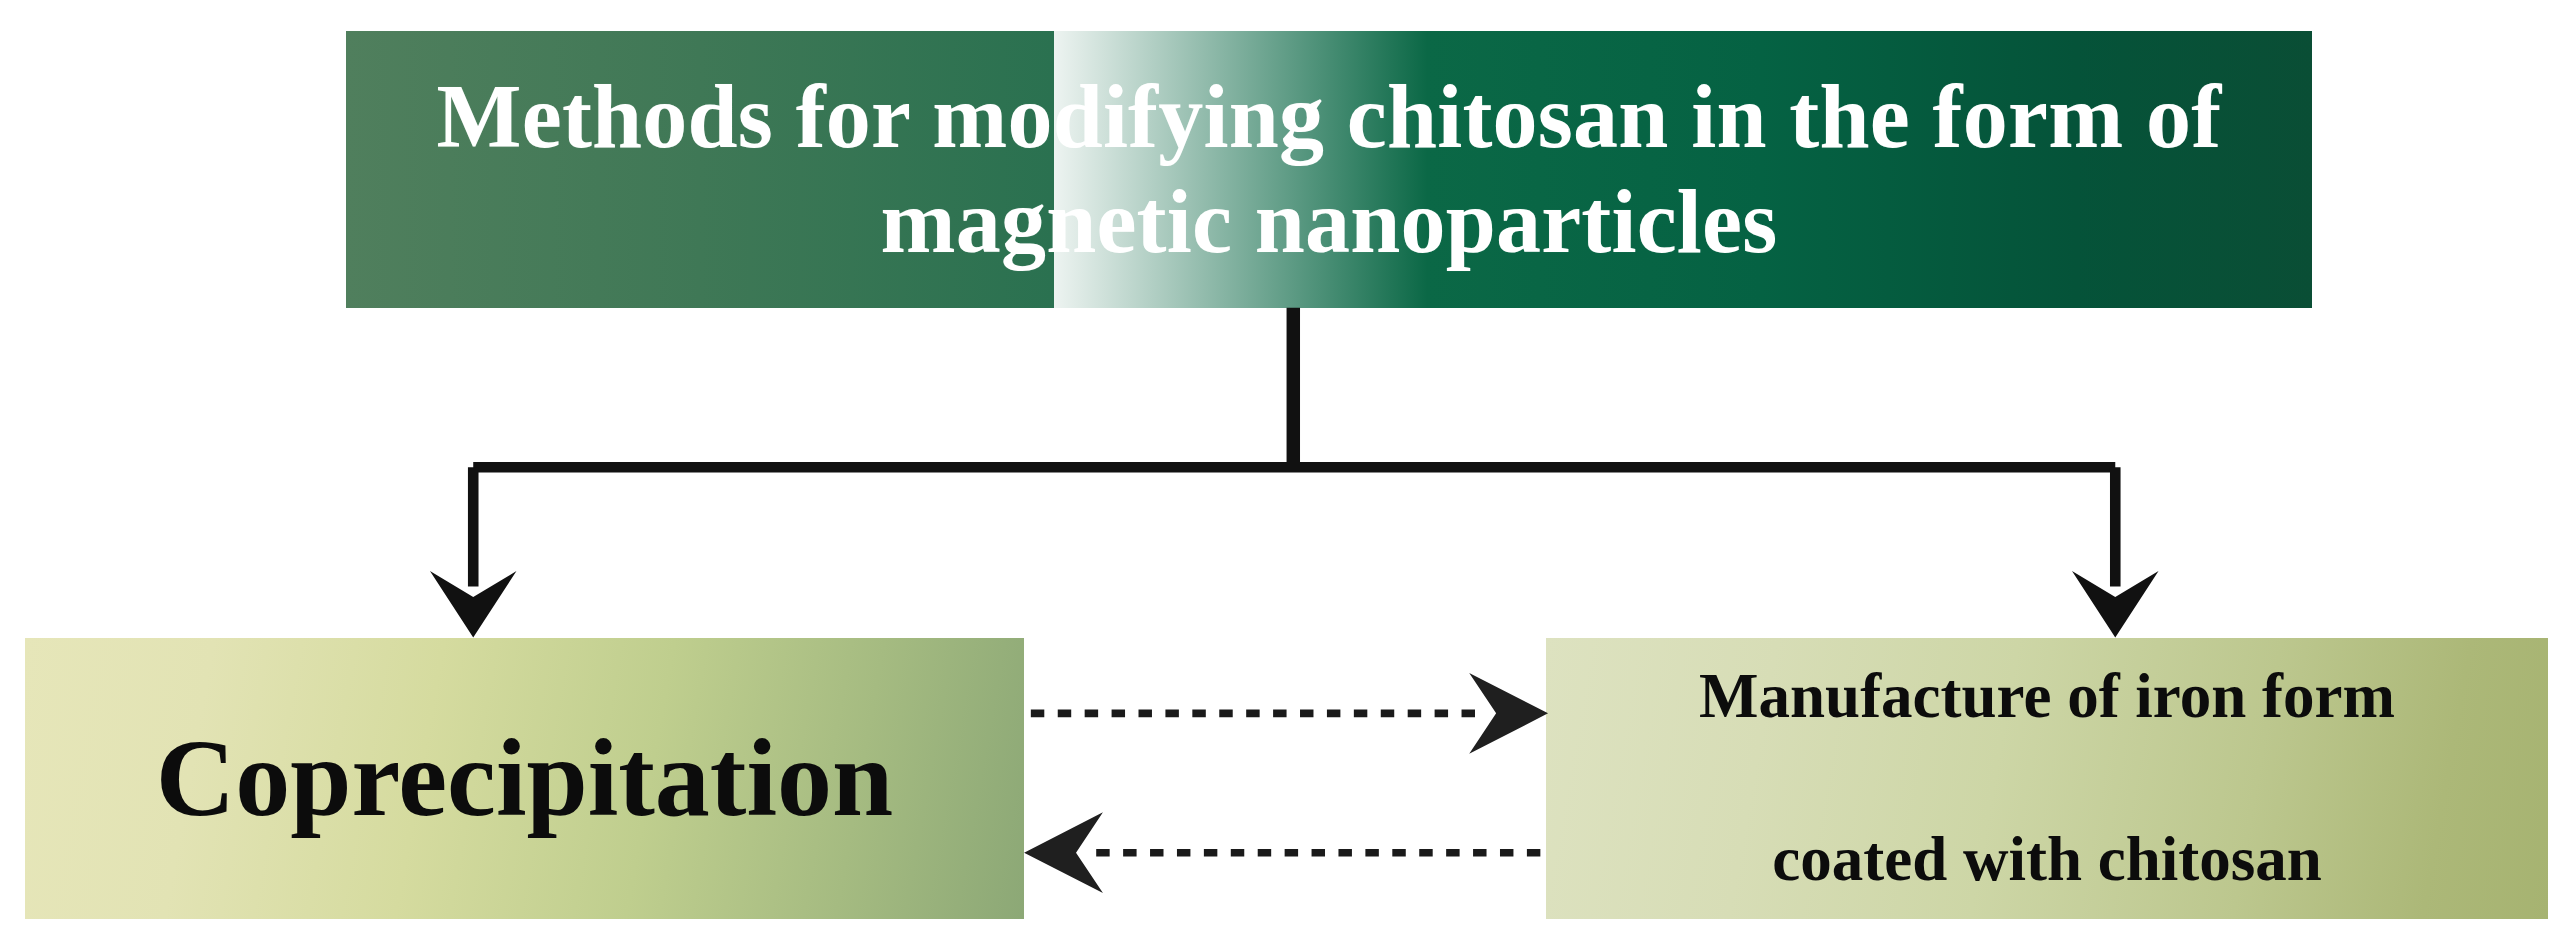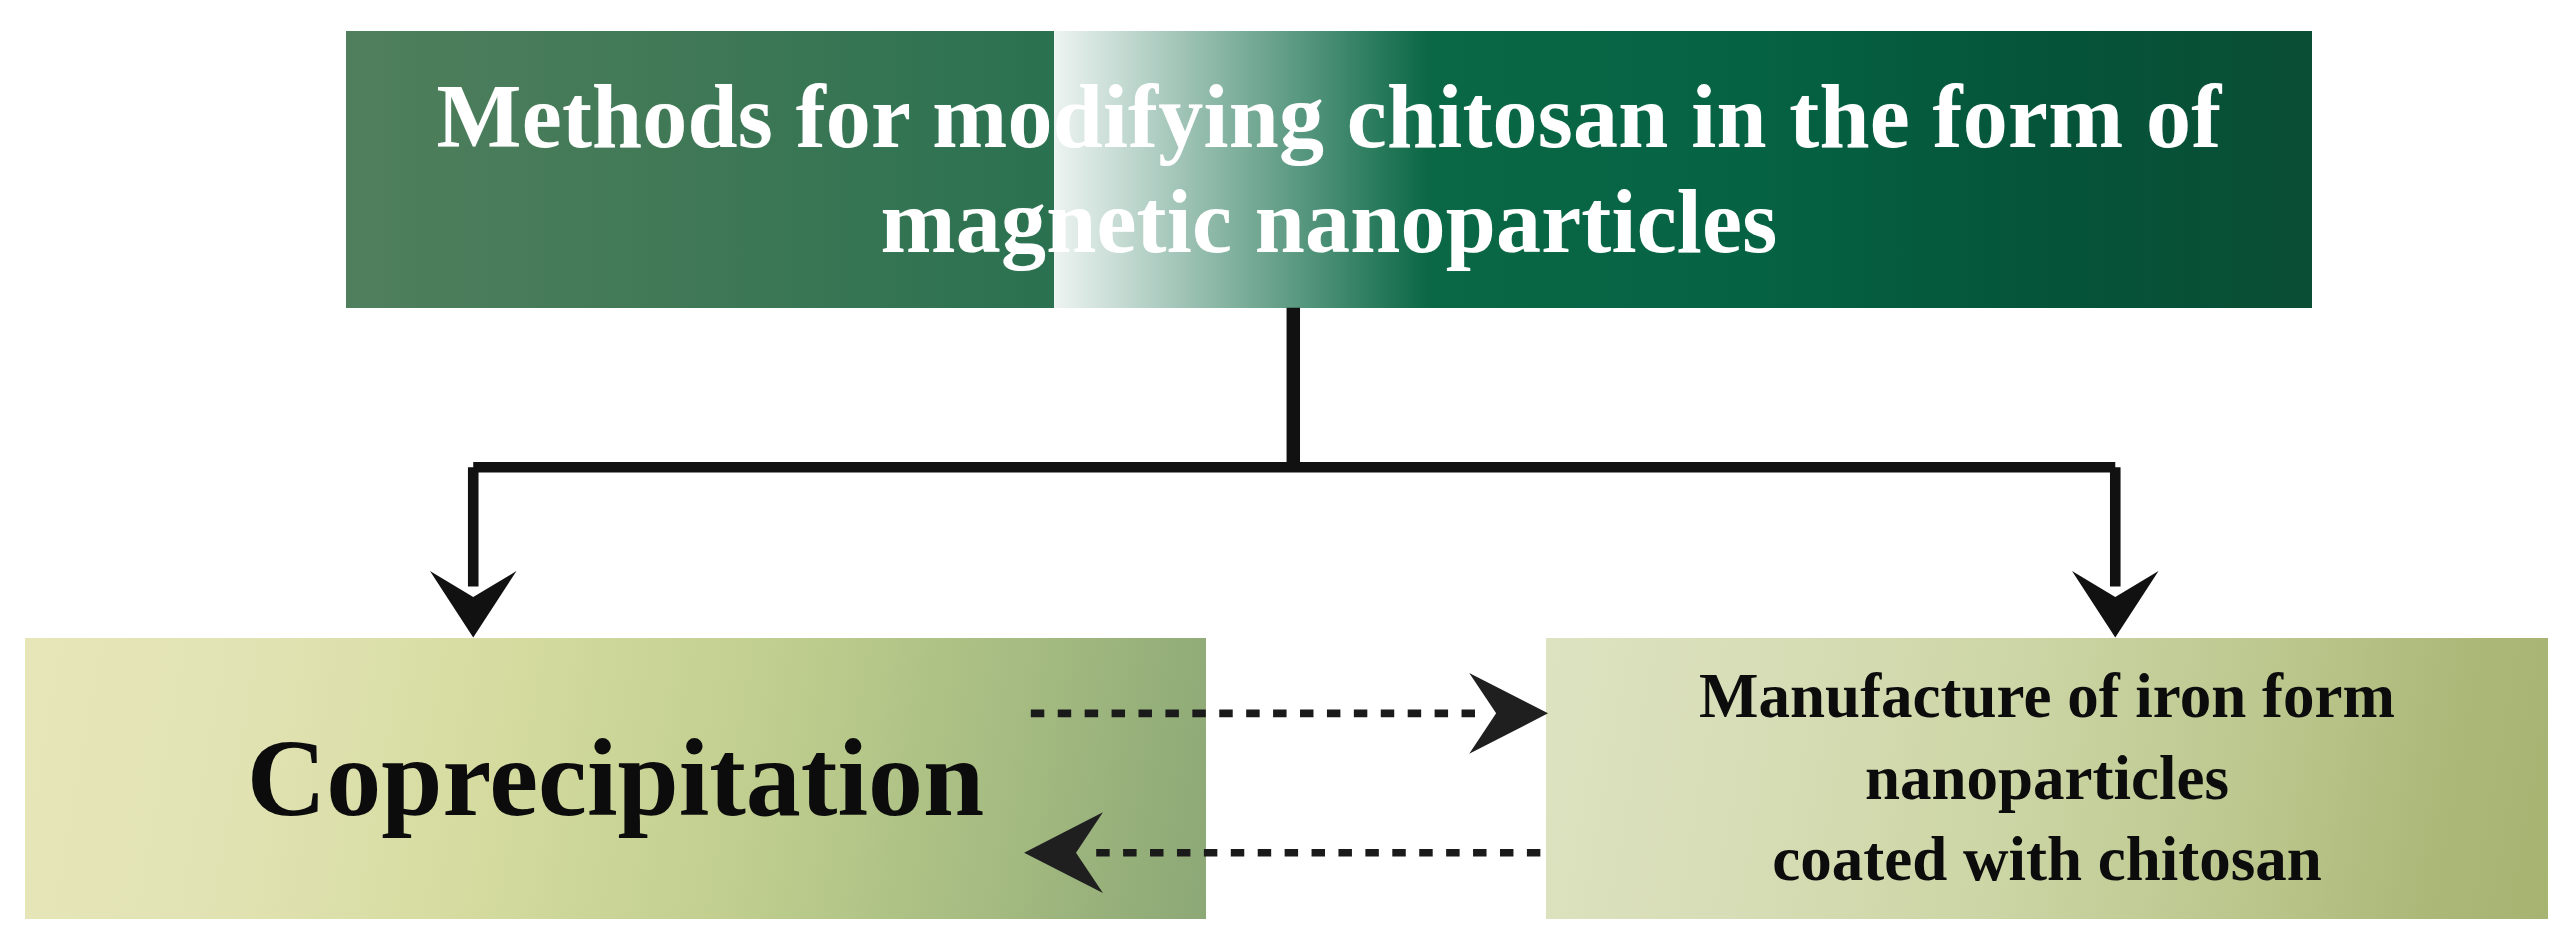--- a/index.html
+++ b/index.html
@@ -52,21 +52,21 @@
     text-shadow: 0 0 1px rgba(255,255,255,0.25);
   }
   #root-node .node-label {
     display: block;
     width: 100%;
   }
 
   #left-node {
     left: 25px;
     top: 638px;
-    width: 1181px;
+    width: 999px;
     height: 281px;
     background: linear-gradient(100deg,
         #e6e6b9 0%,
         #e2e3b4 18%,
         #d5db9f 40%,
         #bfce8e 62%,
         #a5bb81 82%,
         #8ca876 100%);
     color: #0c0c0c;
     font-size: 110px;
@@ -113,21 +113,21 @@
     <span class="node-label">Methods for modifying chitosan in the form of magnetic nanoparticles</span>
   </div>
 
   <div class="node" id="left-node">
     <span class="node-label">Coprecipitation</span>
   </div>
 
   <div class="node" id="right-node">
     <span class="node-label">
       <span>Manufacture of iron form</span><br>
-      <span>nanoparticles</span><br>
+      <br>
       <span>coated with chitosan</span>
     </span>
   </div>
 
   <svg id="connector-layer" viewBox="0 0 2679 984" width="2576" height="946" xmlns="http://www.w3.org/2000/svg">
 
     <g>
 
       <path d="M 1345 320 L 1345 486" stroke="#111111" stroke-width="14" fill="none"></path>
 

